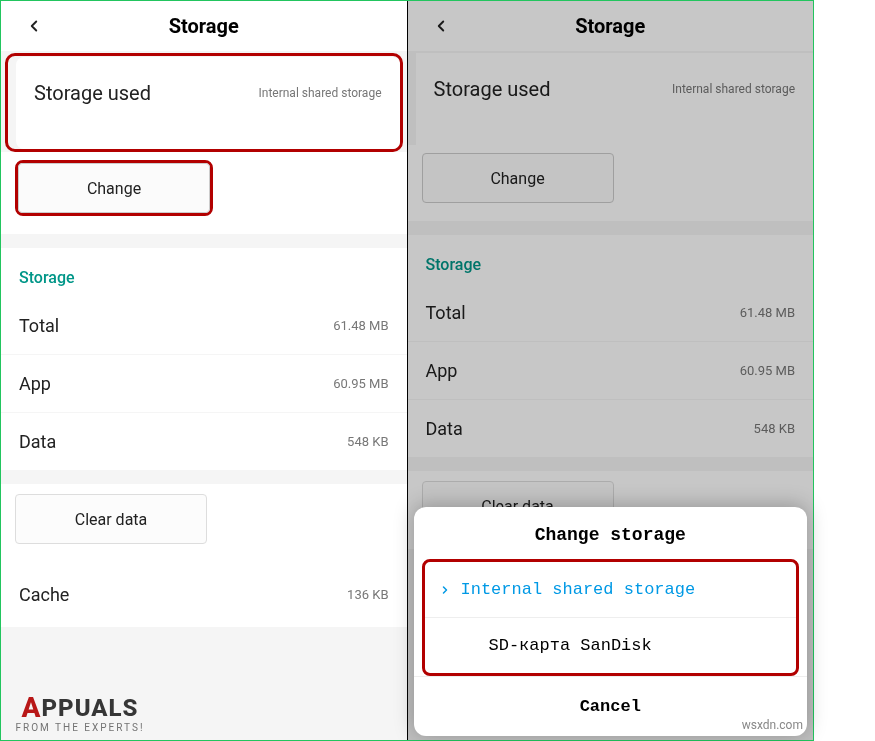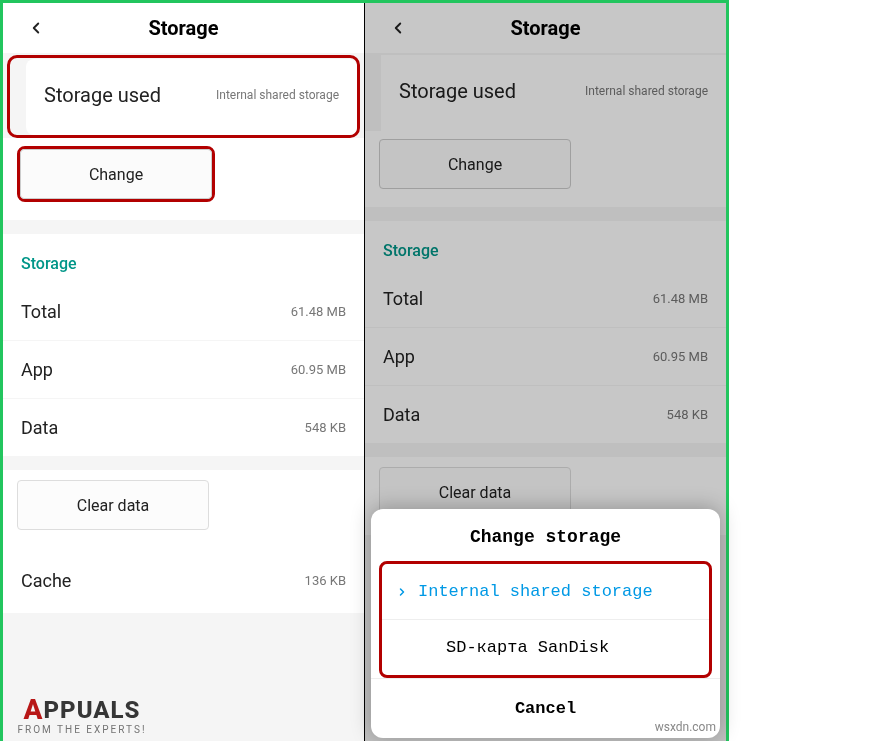--- a/index.html
+++ b/index.html
@@ -6,23 +6,23 @@
   body {
     font-family: -apple-system, BlinkMacSystemFont, "Segoe UI", Roboto, Arial, sans-serif;
     background: #fff;
     width: 875px;
     height: 741px;
     overflow: hidden;
     position: relative;
   }
   .container {
     display: flex;
-    width: 729px;
+    width: 814px;
     height: 741px;
-    border: 3px solid #22c55e;
+    border: 1px solid #22c55e;
   }
   .panel {
     width: 437px;
     height: 739px;
     position: relative;
     background: #f5f5f5;
     border-right: 1px solid #000;
   }
   .panel.right {
     border-right: none;
@@ -49,23 +49,23 @@
     left: 0; right: 0;
     text-align: center;
     font-weight: 700;
     font-size: 20px;
     pointer-events: none;
   }
   .storage-used-row {
     display: flex;
     align-items: center;
     justify-content: space-between;
-    padding: 24px 18px 28px 18px;
-    background: #fff;
-    margin: 1px 0 0 16px;
+    padding: 24px 18px 44px 18px;
+    background: #fff;
+    margin: 1px 0 0 8px;
     text-align: right;
   }
   .storage-used-label {
     font-size: 20px;
     color: #222;
   }
   .storage-used-value {
     font-size: 12px;
     color: #777;
   }

